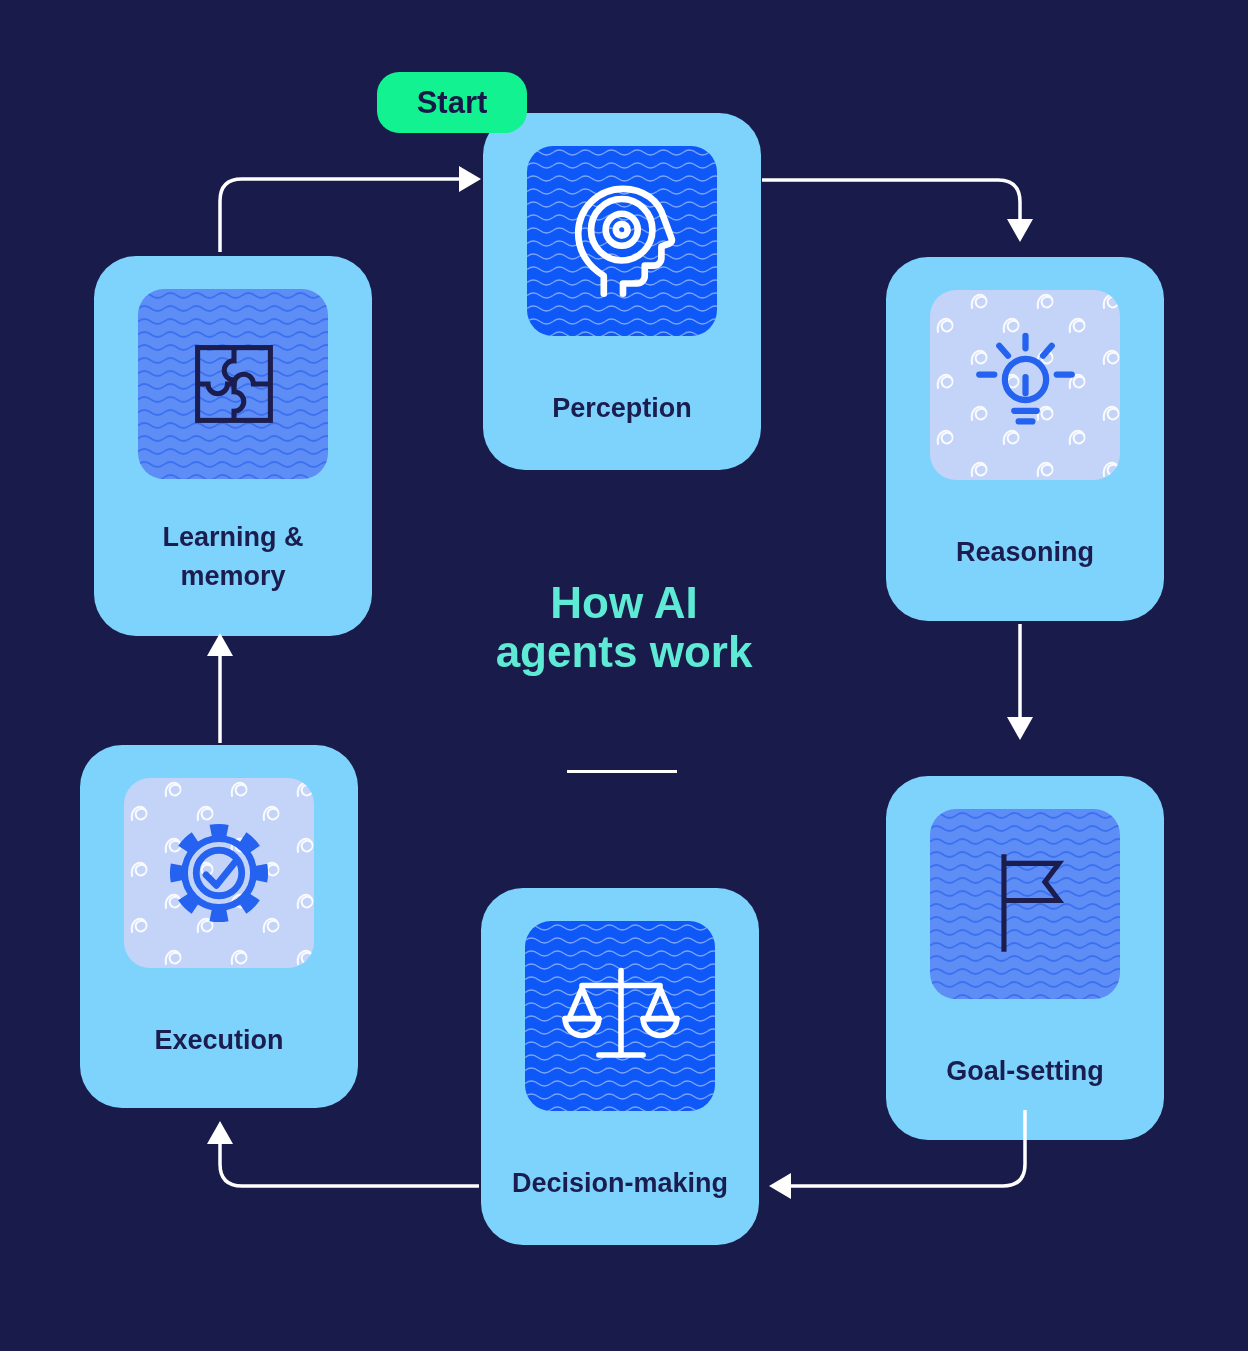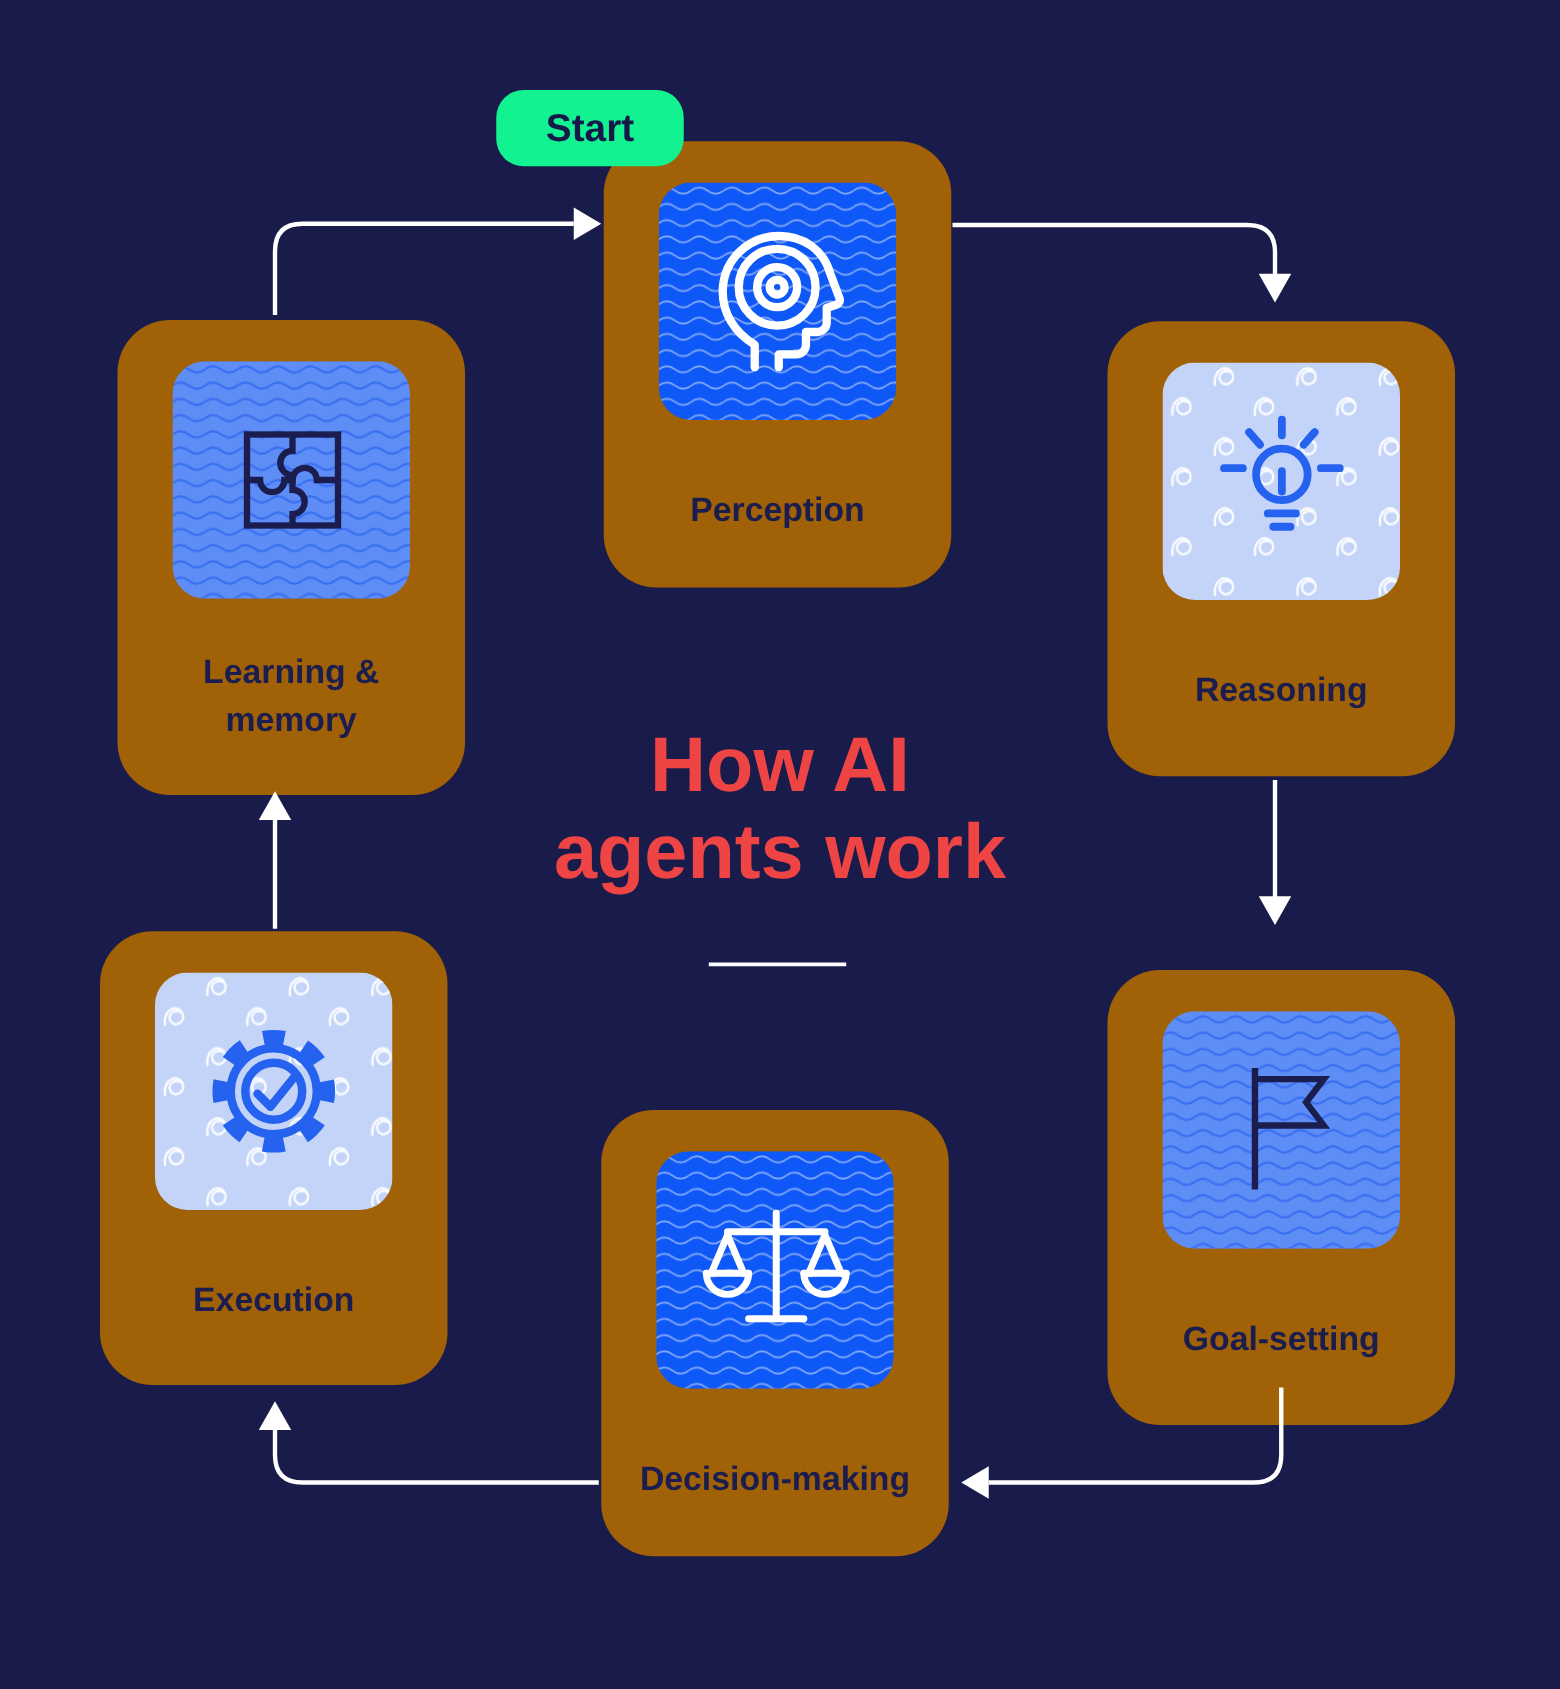--- a/index.html
+++ b/index.html
@@ -16,21 +16,21 @@
   }
   .canvas {
     position: absolute;
     inset: 0;
   }
   
   .card {
     position: absolute;
     width: 278px;
     height: 362px;
-    background: #a16207;
+    background: #7dd3fc;
     border-radius: 42px;
   }
   .card-perception { left: 483px; top: 113px; height: 357px; }
   .card-reasoning  { left: 886px; top: 257px; height: 364px; }
   .card-goal       { left: 886px; top: 744px; height: 364px; margin-top: 32px; }
   .card-decision   { left: 481px; top: 888px; height: 357px; }
   .card-execution  { left: 80px;  top: 745px; height: 363px; }
   .card-learning   { left: 94px;  top: 256px; height: 380px; }
 
   .tile {
@@ -73,32 +73,31 @@
     height: 61px;
     background: #12f290;
     border-radius: 22px;
     display: flex;
     align-items: center;
     justify-content: center;
     color: #16184a;
     font-size: 31px;
     font-weight: 700;
     z-index: 5;
-    margin-left: 20px;
   }
 
   
   .center-title {
     position: absolute;
     left: 0;
     top: 578px;
     width: 100%;
     text-align: center;
-    color: #ef4444;
-    font-size: 62px;
+    color: #5eead4;
+    font-size: 44px;
     font-weight: 700;
     line-height: 1.12;
     z-index: 2;
     pointer-events: none;
   }
   .title-divider {
     position: absolute;
     left: 567px;
     top: 770px;
     width: 110px;

